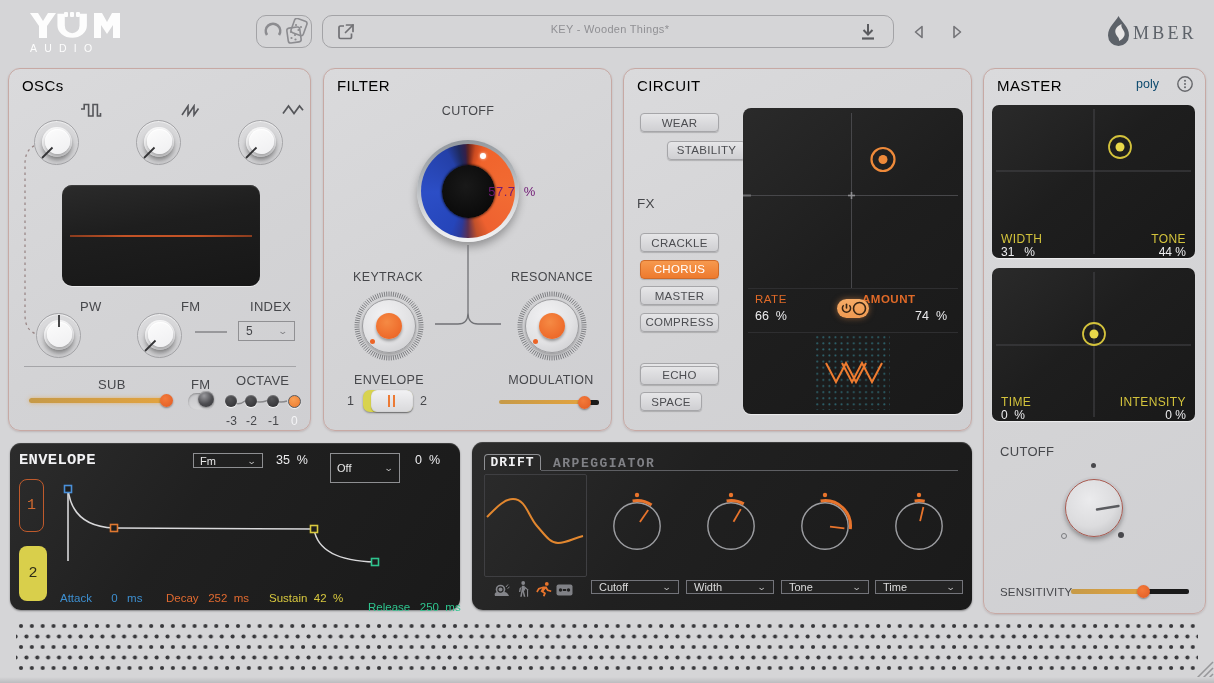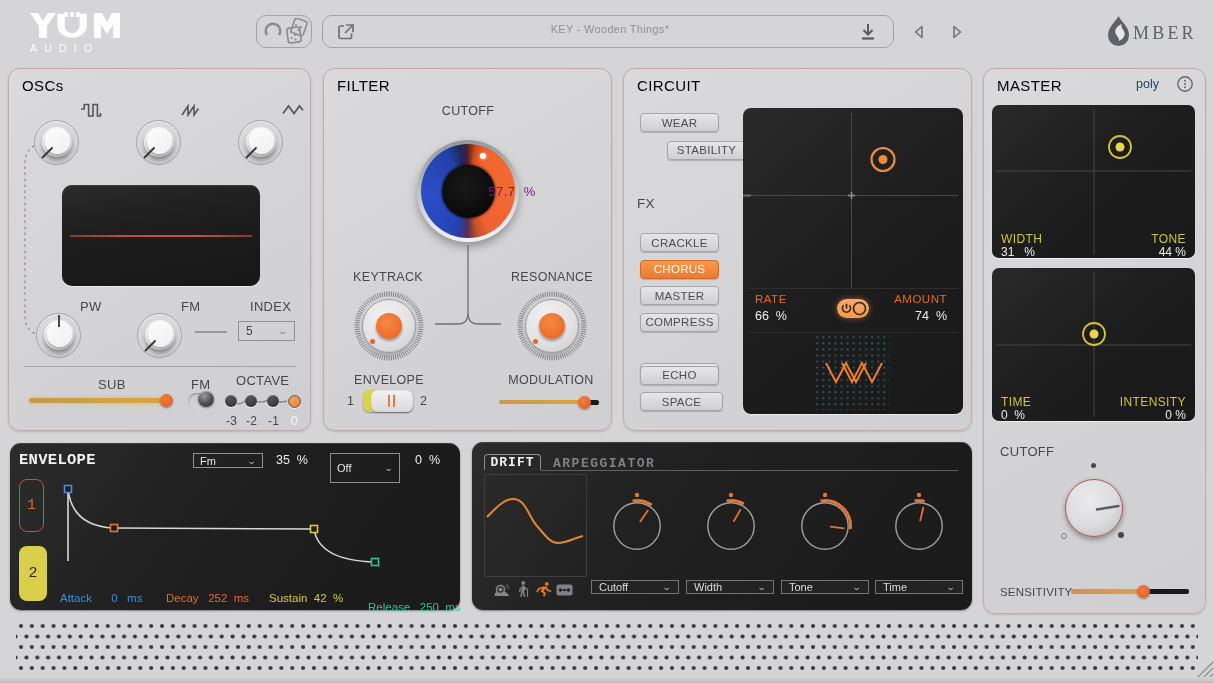--- a/index.html
+++ b/index.html
@@ -377,36 +377,36 @@
 <div class="ptitle" style="left:637px;top:77px;">CIRCUIT</div>
 <div class="gbtn" style="left:640px;top:113px;width:79px;">WEAR</div>
 <div class="gbtn" style="left:640px;top:140.5px;width:79px;margin-left:27px;">STABILITY</div>
 <div class="lbl" style="left:637px;top:196px;font-size:13.5px;">FX</div>
 <div class="gbtn" style="left:640px;top:233px;width:79px;">CRACKLE</div>
 <div class="gbtn" style="left:640px;top:259.5px;width:79px;background:linear-gradient(#f6994e,#ee7a2e);border-color:#cf6a28;color:#fff;">CHORUS</div>
 <div class="gbtn" style="left:640px;top:286px;width:79px;">MASTER</div>
 <div class="gbtn" style="left:640px;top:312.5px;width:79px;">COMPRESS</div>
 <div class="gbtn" style="left:640px;top:339px;width:79px;margin-top:24px;">HEAT</div>
 <div class="gbtn" style="left:640px;top:365.5px;width:79px;">ECHO</div>
-<div class="gbtn" style="left:640px;top:392px;width:83px;">SPACE</div>
+<div class="gbtn" style="left:640px;top:392px;width:62px;">SPACE</div>
 <div class="dark" style="left:743px;top:108px;width:220px;height:306px;border-radius:8px;box-shadow:0 1px 1px rgba(255,255,255,0.6);"></div>
 <svg class="abs" style="left:743px;top:108px;" width="220" height="306" viewBox="0 0 220 306" fill="none">
   <line x1="108.5" y1="5" x2="108.5" y2="180" stroke="#47474a" stroke-width="1"></line>
   <line x1="5" y1="87.5" x2="215" y2="87.5" stroke="#47474a" stroke-width="1"></line>
   <line x1="0" y1="87.5" x2="8" y2="87.5" stroke="#6e6e71" stroke-width="2"></line>
   <line x1="108.5" y1="84" x2="108.5" y2="91" stroke="#8e8e91" stroke-width="1.6"></line>
   <line x1="105" y1="87.5" x2="112" y2="87.5" stroke="#8e8e91" stroke-width="1.6"></line>
   <line x1="5" y1="180.5" x2="215" y2="180.5" stroke="#2e2e30" stroke-width="1"></line>
   <line x1="5" y1="224.5" x2="215" y2="224.5" stroke="#2e2e30" stroke-width="1"></line>
   <circle cx="140" cy="51.5" r="11.5" stroke="#ef8a3a" stroke-width="2.2"></circle>
   <circle cx="140" cy="51.5" r="4.5" fill="#ef8a3a"></circle>
 </svg>
 <div class="abs" style="left:755px;top:293px;font-size:11.5px;color:#e06a28;letter-spacing:0.5px;">RATE</div>
 <div class="abs" style="left:755px;top:309px;font-size:12.5px;color:#ececee;">66&nbsp;&nbsp;%</div>
-<div class="abs" style="left:862px;top:293px;width:85px;text-align:right;font-size:11.5px;color:#e06a28;letter-spacing:0.5px;">AMOUNT</div>
+<div class="abs" style="left:862px;top:293px;width:85px;text-align:left;font-size:11.5px;color:#e06a28;letter-spacing:0.5px;font-weight:bold;">AMOUNT</div>
 <div class="abs" style="left:862px;top:309px;width:85px;text-align:right;font-size:12.5px;color:#ececee;">74&nbsp;&nbsp;%</div>
 <div class="abs" style="left:837px;top:299px;width:32px;height:19px;border-radius:10px;background:linear-gradient(#f6ab66,#f09a52);box-shadow:0 0 6px rgba(240,150,80,0.5);"></div>
 <svg class="abs" style="left:837px;top:299px;" width="32" height="19" viewBox="0 0 32 19" fill="none" stroke="#372414" stroke-width="1.6">
   <circle cx="22.5" cy="9.5" r="6"></circle>
   <path d="M9.5 5.2 V 9" stroke-linecap="round"></path>
   <path d="M12.3 6.2 A 4.1 4.1 0 1 1 6.7 6.2" stroke-width="1.5"></path>
 </svg>
 <svg class="abs" style="left:816px;top:336px;" width="74" height="74" viewBox="0 0 74 74">
   <defs>
       <pattern id="dg" width="6.1" height="6.1" patternUnits="userSpaceOnUse">

